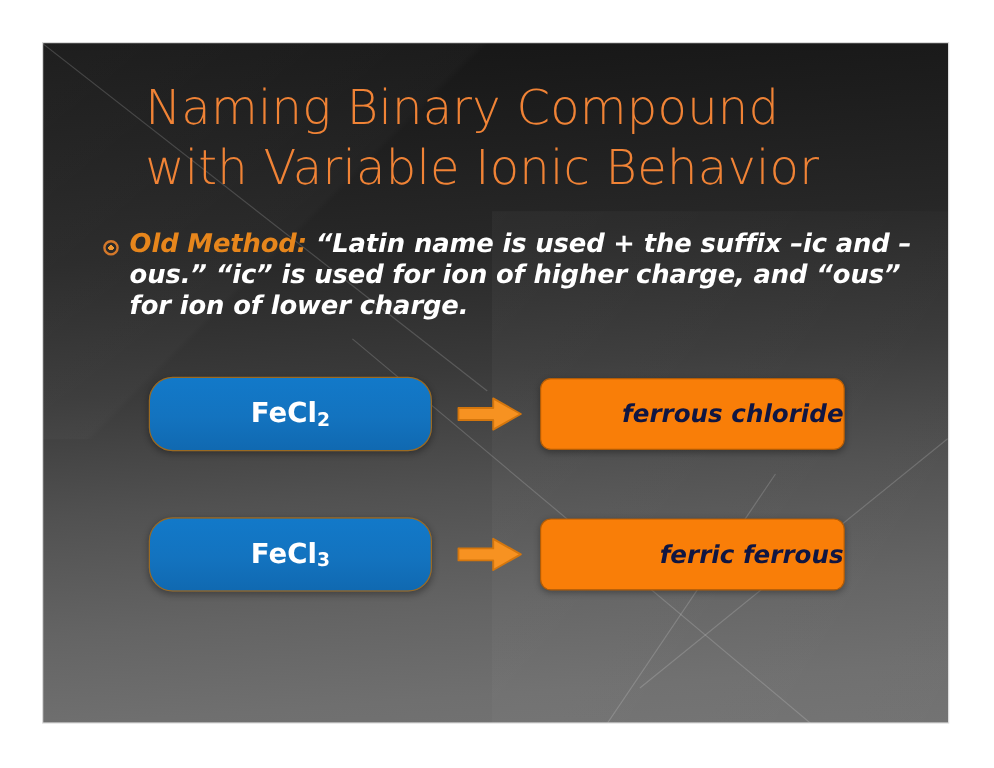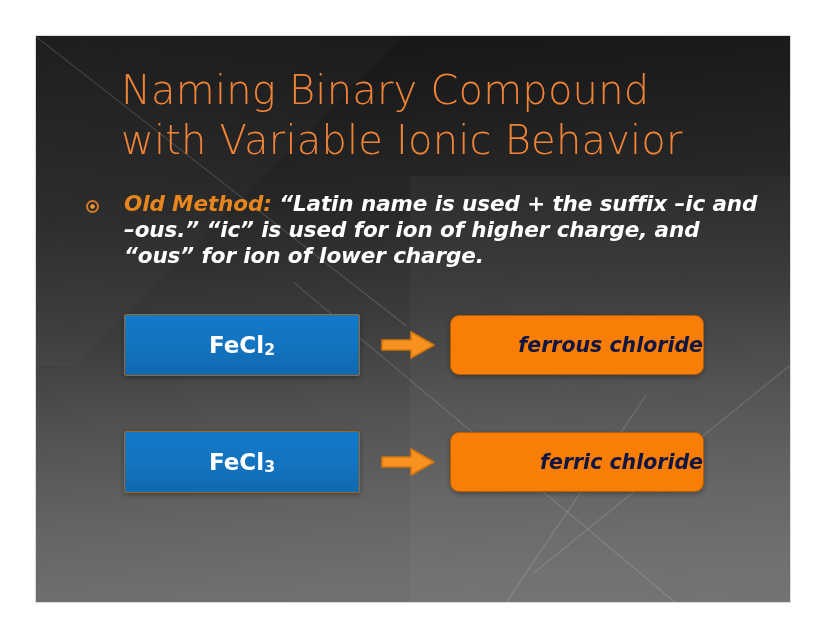--- a/index.html
+++ b/index.html
@@ -112,21 +112,20 @@
   }
   #bullet-text {
     flex: 1 1 auto;
     color: #ffffff;
     font-size: 21.5px;
     line-height: 26px;
     font-weight: bold;
     font-style: italic;
     letter-spacing: -0.1px;
     font-family: "DejaVu Sans", sans-serif;
-    margin-left: 16px;
   }
   #old-method-label {
     color: #e7861c;
     font-weight: bold;
     font-style: italic;
   }
 
   
   .row {
     position: absolute;
@@ -137,21 +136,21 @@
     align-items: center;
   }
   #row-1 { top: 278px; }
   #row-2 { top: 395px; }
 
   .formula-box {
     position: absolute;
     left: 88px;
     width: 236px;
     height: 62px;
-    border-radius: 2px;
+    border-radius: 20px;
     background: linear-gradient(180deg, #1279c9 0%, #1373bf 55%, #1069b1 100%);
     border: 1.6px solid #9a6a22;
     box-sizing: border-box;
     display: flex;
     align-items: center;
     justify-content: center;
     color: #ffffff;
     font-size: 23px;
     font-weight: bold;
     font-family: "DejaVu Sans", sans-serif;
@@ -235,18 +234,18 @@
       <div class="formula-box">
         <span>FeCl</span>
           <sub>3</sub>
       </div>
 
       <svg class="arrow" viewBox="0 0 55 30">
         <polygon points="1,10 30,10 30,2 53,15 30,28 30,20 1,20" fill="#f79221" stroke="#d4760d" stroke-width="1.6" stroke-linejoin="round"></polygon>
       </svg>
 
       <div class="name-box">
-        <span>ferric chloride</span>
+        <span>ferric ferrous</span>
       </div>
     </div>
 
   </div>
 </div>
 
 </body></html>

